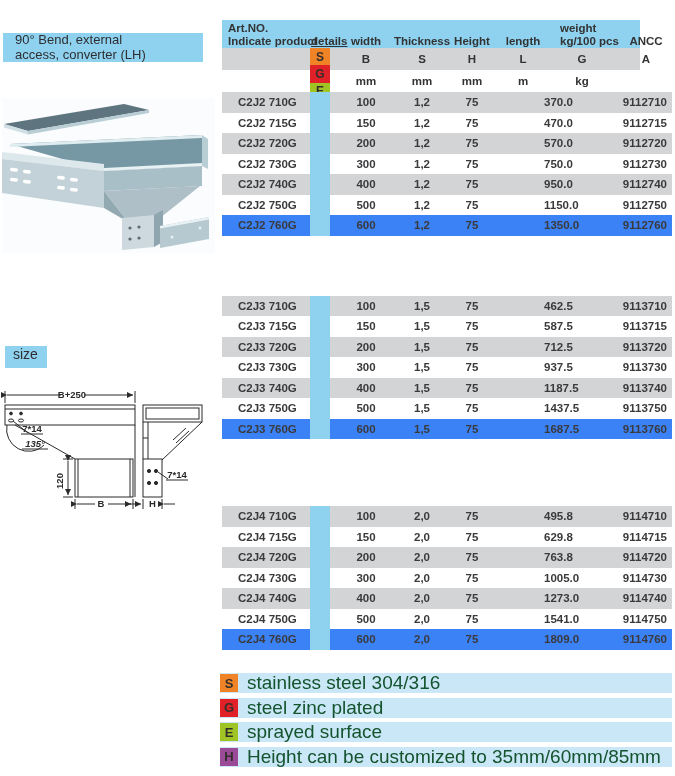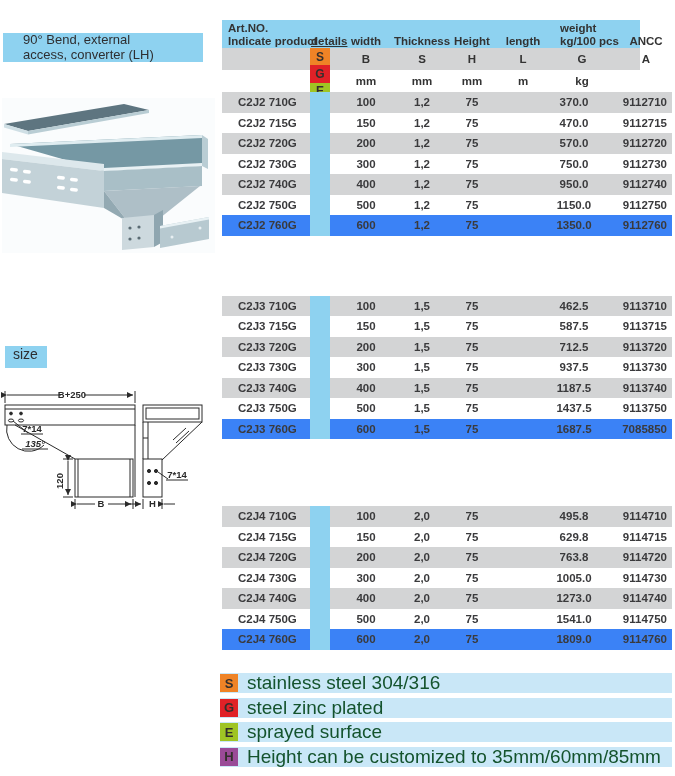--- a/index.html
+++ b/index.html
@@ -2,21 +2,21 @@
 <html><head>
 <meta charset="utf-8">
 <style>
   html,body{margin:0;padding:0;background:#fff;}
   .page{position:relative;width:675px;height:776px;background:#fff;overflow:hidden;
         font-family:"Liberation Sans",sans-serif;color:#3a3a3c;}
   .abs{position:absolute;}
 
   
   .title-box{left:3px;top:33px;width:200px;height:29px;background:#8ed2f0;
-             display:flex;flex-direction:column;justify-content:center;padding-left:20px;
+             display:flex;flex-direction:column;justify-content:center;padding-left:12px;
              box-sizing:border-box;font-size:13px;line-height:14.5px;color:#2e2e30;}
   .size-box{left:5px;top:346px;width:42px;height:22px;background:#8ed2f0;
             display:flex;padding-left:8px;box-sizing:border-box;
             font-size:14px;color:#2e2e30;}
   .product-svg{left:2px;top:98px;}
   .drawing-svg{left:0px;top:383px;}
 
   
   .thead{left:222px;top:20px;width:418px;}
   .h-blue{height:28px;background:#8ed2f0;position:relative;font-size:11.5px;font-weight:700;color:#333;}
@@ -33,21 +33,21 @@
   .tgroup{left:222px;width:450px;}
   .trow{display:grid;grid-template-columns:88px 20px 72px 40px 60px 42px 76px 52px;
         height:20.5px;align-items:center;font-size:11.5px;font-weight:700;color:#3a3a3c;}
   .trow:nth-child(odd){background:#d3d4d5;}
   .trow:nth-child(even){background:#ffffff;}
   .trow:last-child{background:#3b82f6;}
   .cell{white-space:nowrap;}
   .c-model{padding-left:16px;}
   .c-stripe{background:#8ed2f0;height:20.5px;}
   .c-width,.c-thickness,.c-height,.c-length{text-align:center;}
-  .c-weight{text-align:center;padding-right:16px;box-sizing:border-box;}
+  .c-weight{text-align:left;padding-right:16px;box-sizing:border-box;}
   .c-ancc{text-align:right;padding-right:5px;box-sizing:border-box;}
 
   
   .legend{left:220px;top:673px;width:452px;}
   .legend-item{height:20px;background:#c9e7f7;display:flex;align-items:center;margin-bottom:4.6px;}
   .legend-badge{width:18px;height:18px;margin-right:9px;display:flex;align-items:center;
                 justify-content:center;font-size:13px;font-weight:700;color:#332f2d;flex:0 0 18px;}
   .legend-text{font-size:19px;color:#14532d;}
 
   
@@ -359,21 +359,21 @@
         <div class="cell c-ancc">9113750</div>
       </div>
       <div class="trow">
         <div class="cell c-model">C2J3 760G</div>
         <div class="cell c-stripe"></div>
         <div class="cell c-width">600</div>
         <div class="cell c-thickness">1,5</div>
         <div class="cell c-height">75</div>
         <div class="cell c-length"></div>
         <div class="cell c-weight">1687.5</div>
-        <div class="cell c-ancc">7085850</div>
+        <div class="cell c-ancc">9113760</div>
       </div>
     </div>
   <div class="abs tgroup" style="top:506px;">
       <div class="trow">
         <div class="cell c-model">C2J4 710G</div>
         <div class="cell c-stripe"></div>
         <div class="cell c-width">100</div>
         <div class="cell c-thickness">2,0</div>
         <div class="cell c-height">75</div>
         <div class="cell c-length"></div>

